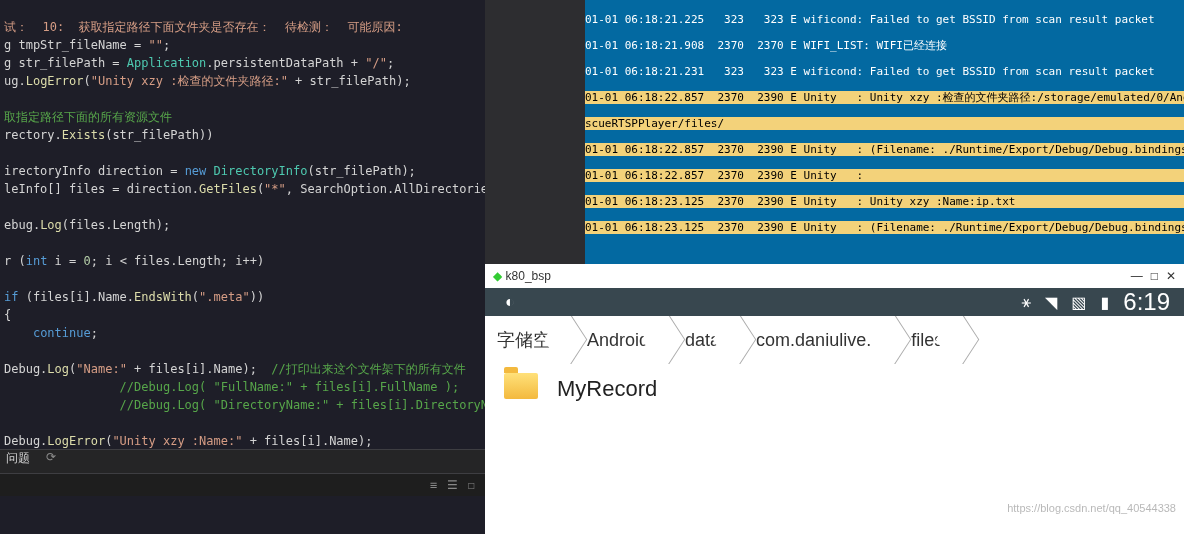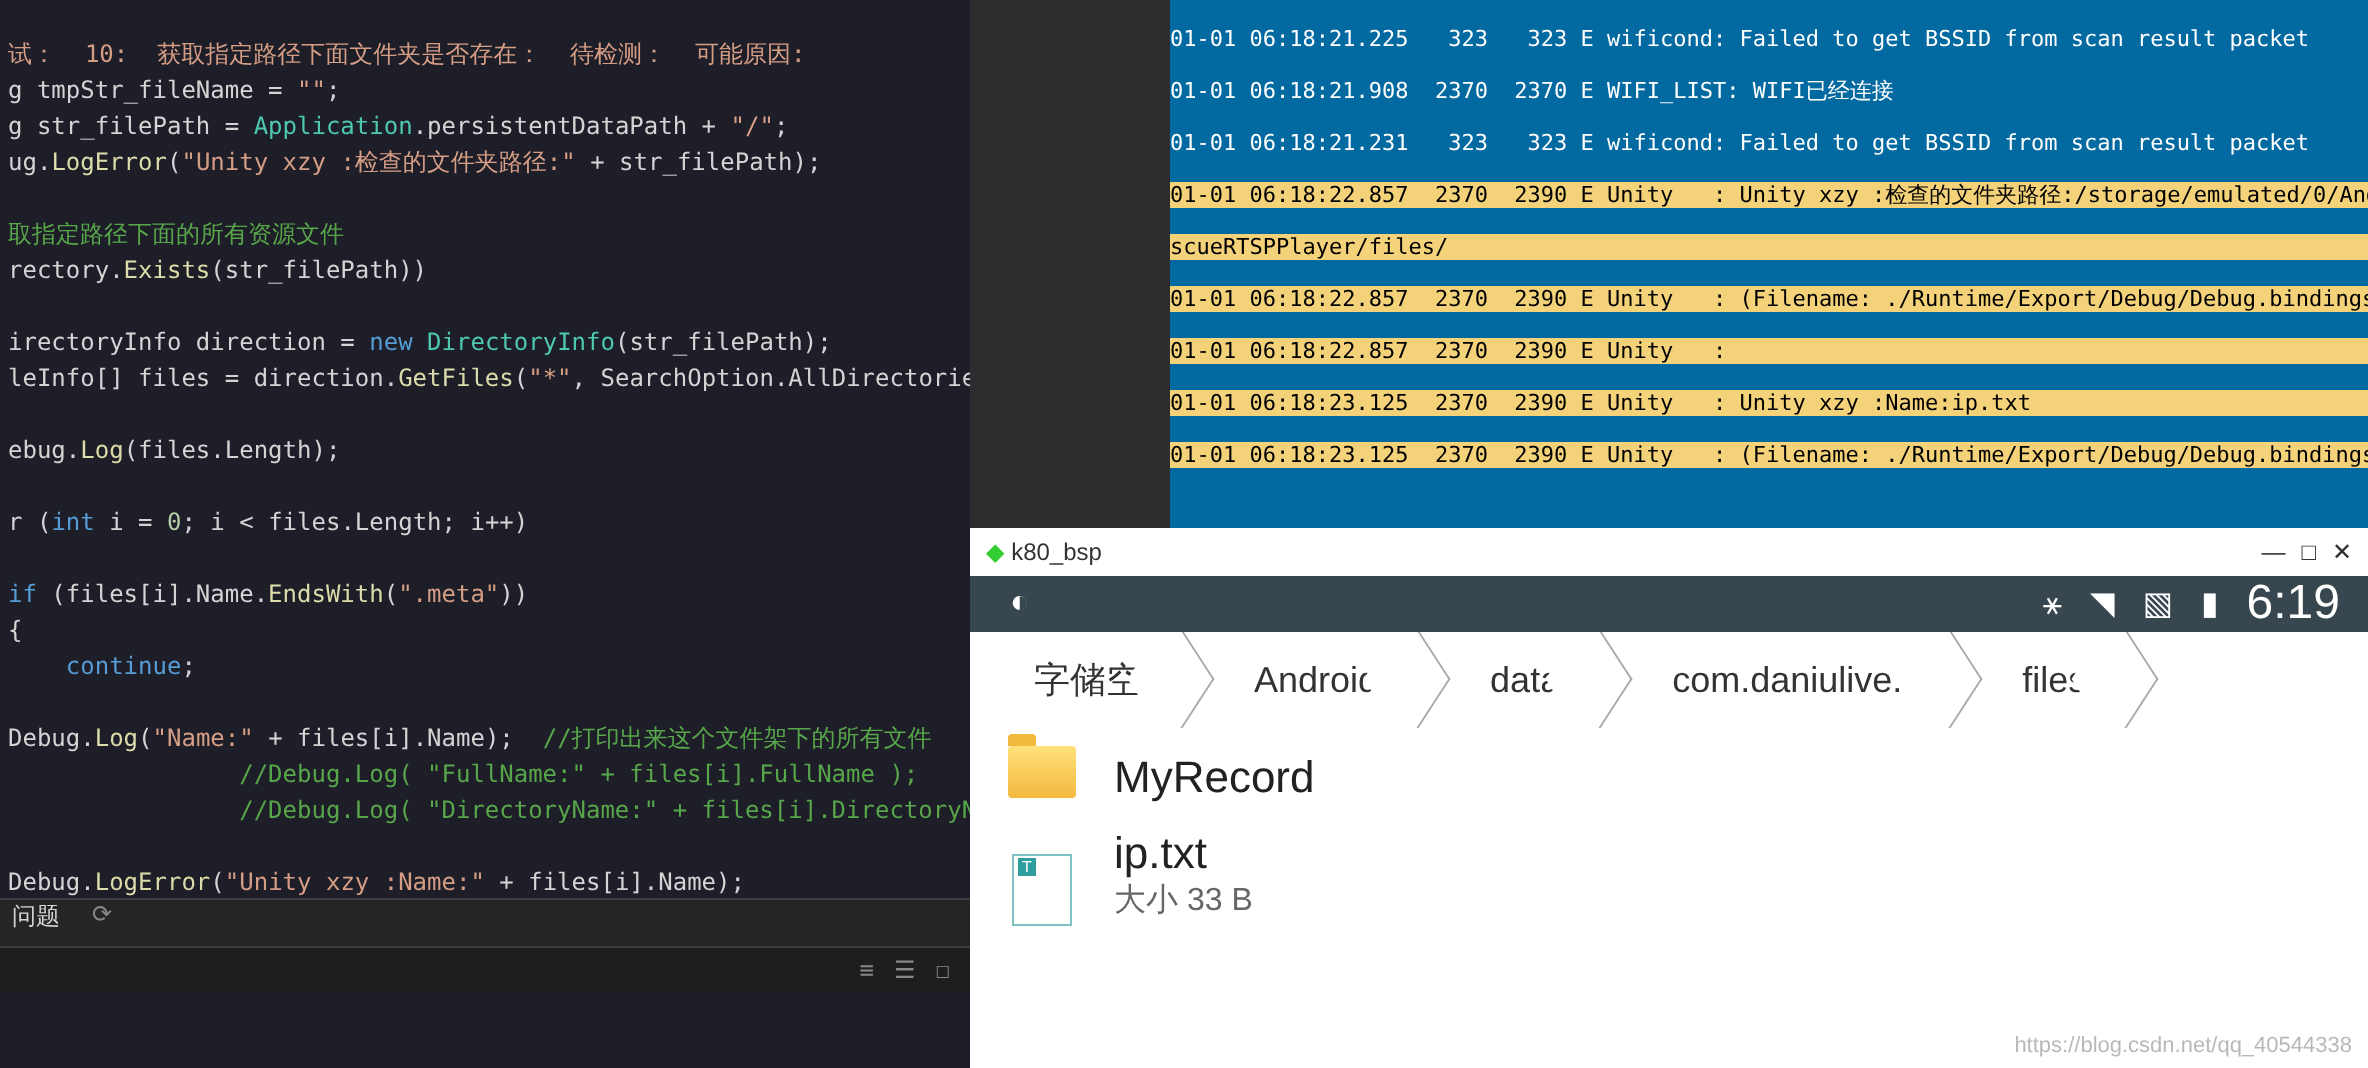--- a/index.html
+++ b/index.html
@@ -9,32 +9,32 @@
   .bottombar{position:absolute;bottom:60px;left:0;right:0;height:24px;background:#252526;border-top:1px solid #3e3e42;display:flex;align-items:flex-start;padding:0 6px;gap:16px}
   .tb2{position:absolute;bottom:38px;left:0;right:0;height:22px;background:#1e1e1e;border-top:1px solid #3e3e42;display:flex;align-items:center;justify-content:flex-end;gap:10px;padding:0 10px;color:#888}
   .right{position:absolute;left:585px;top:0;right:0;height:265px;background:#0369a1;font-family:Consolas,monospace;font-size:11px;line-height:13px;white-space:pre;overflow:hidden}
   .hl{background:#f3d27a;color:#000}
   .logln{color:#fff}
   .emu{position:absolute;left:485px;bottom:0;width:699px;height:270px;background:#000}
   .emu-title{position:absolute;top:0;left:0;right:0;height:24px;background:#fff;display:flex;align-items:center;padding:0 8px;font-family:"Segoe UI",sans-serif;font-size:12px;color:#333}
   .emu-title .wbtn{margin-left:auto;display:flex;gap:8px}
   .statusbar{position:absolute;top:24px;left:0;right:0;height:28px;background:#38474f;display:flex;align-items:center;justify-content:flex-end;color:#fff;padding:0 14px;gap:14px;font-family:sans-serif;font-size:16px}
   .crumbs{position:absolute;top:52px;left:0;right:0;height:48px;background:#fff;display:flex;align-items:center;font-family:sans-serif;font-size:18px;color:#333;overflow:hidden}
-  .crumb{padding:0 24px 0 32px;position:relative;height:48px;display:flex;align-items:center}
+  .crumb{padding:0 24px 0 12px;position:relative;height:48px;display:flex;align-items:center}
   .crumb::after{content:"";position:absolute;right:-10px;top:4px;width:38px;height:38px;border-top:1px solid #aaa;border-right:1px solid #aaa;transform:rotate(45deg) skew(12deg,12deg);background:#fff}
   .files{position:absolute;top:100px;left:0;right:0;bottom:0;background:#fff;font-family:sans-serif}
   .frow{display:flex;align-items:flex-end;padding:6px 18px;gap:18px}
   .ficon{width:36px;height:32px;display:flex;align-items:center;justify-content:center}
   .fname{font-size:22px;color:#222}
   .fsub{font-size:16px;color:#666}
   .folder-ic{width:34px;height:26px;background:linear-gradient(#ffe17a,#f3b93e);border-radius:2px;position:relative}
   .folder-ic::before{content:"";position:absolute;top:-6px;left:0;width:14px;height:6px;background:#f3b93e;border-radius:2px 2px 0 0}
   .txt-ic{width:28px;height:34px;background:#fff;border:1px solid #7ec4c4;position:relative}
   .txt-ic::before{content:"T";position:absolute;top:1px;left:2px;font-size:8px;background:#2e9e9e;color:#fff;padding:0 2px}
-  .watermark{position:absolute;right:8px;bottom:5px;color:#8a8a8a;font-size:11px;font-family:sans-serif;opacity:.6}
+  .watermark{position:absolute;right:8px;bottom:20px;color:#8a8a8a;font-size:11px;font-family:sans-serif;opacity:.6}
 </style>
 </head>
 <body>
 
 <div class="left">
 <div class="code">
 <span class="str">试：  10:  获取指定路径下面文件夹是否存在：  待检测：  可能原因:</span>
 <span>g tmpStr_fileName = </span><span class="str">""</span><span>;</span>
 <span>g str_filePath = </span><span class="ty">Application</span><span>.persistentDataPath + </span><span class="str">"/"</span><span>;</span>
 <span>ug.</span><span class="mth">LogError</span><span>(</span><span class="str">"Unity xzy :检查的文件夹路径:"</span><span> + str_filePath);</span>
@@ -125,25 +125,16 @@
     <div class="crumb">com.daniulive.l</div>
     <div class="crumb">files</div>
   </div>
   <div class="files">
     <div class="frow">
       <div class="ficon">
           <div class="folder-ic"></div>
         </div>
       <div class="fname">MyRecord</div>
     </div>
-    <div class="frow">
-      <div class="ficon">
-          <div class="txt-ic"></div>
-        </div>
-      <div>
-        <div class="fname">ip.txt</div>
-        <div class="fsub">大小 33 B</div>
-      </div>
-    </div>
   </div>
 </div>
 
 <div class="watermark">https://blog.csdn.net/qq_40544338</div>
 
 </body></html>

